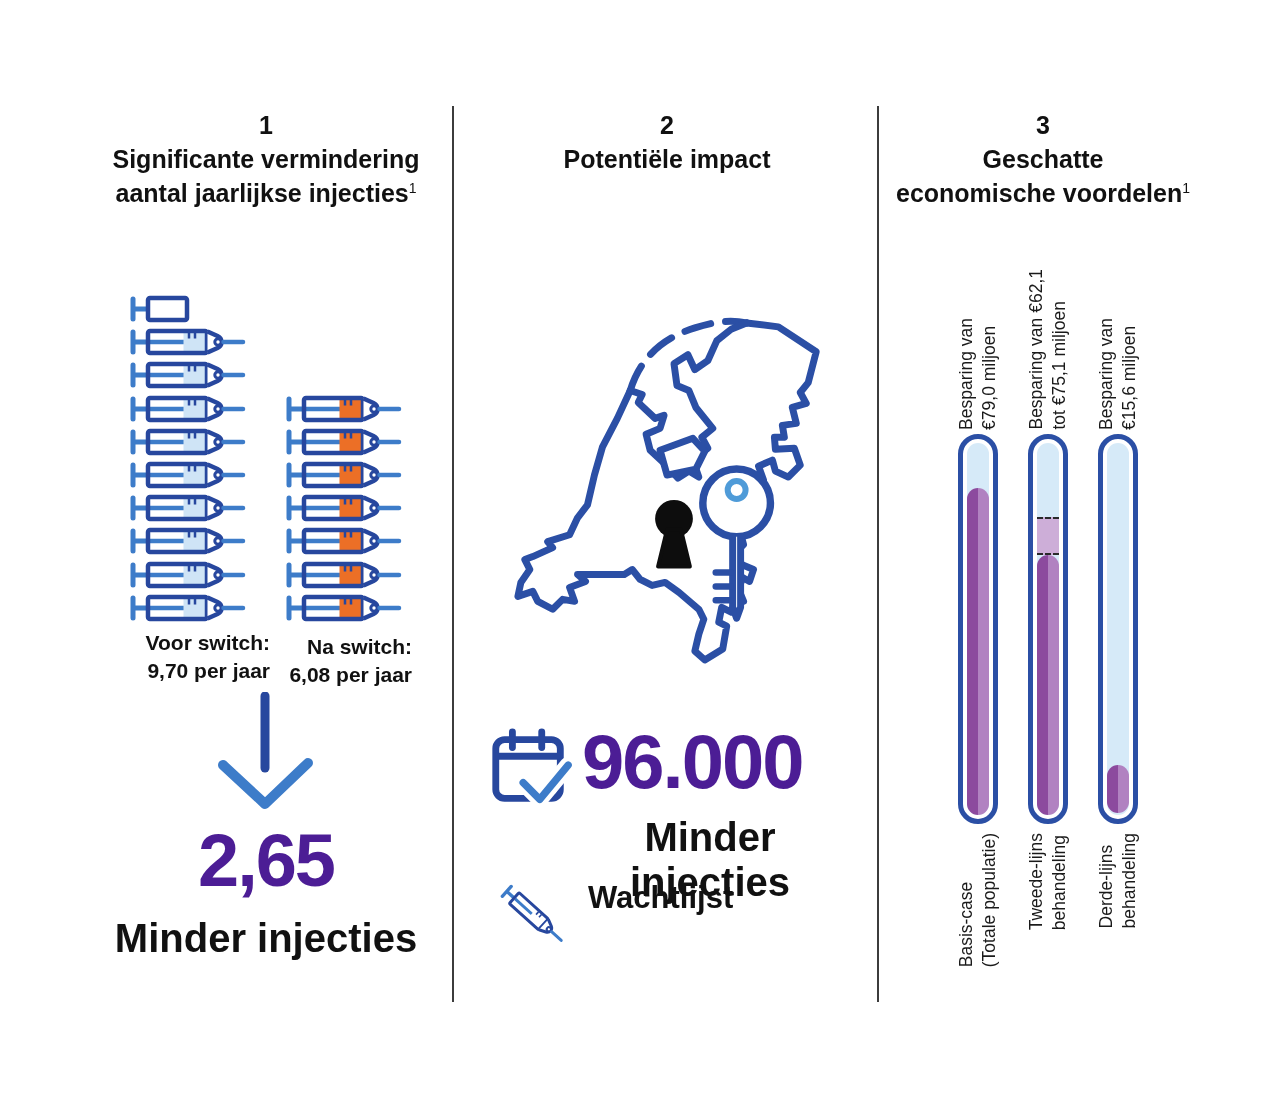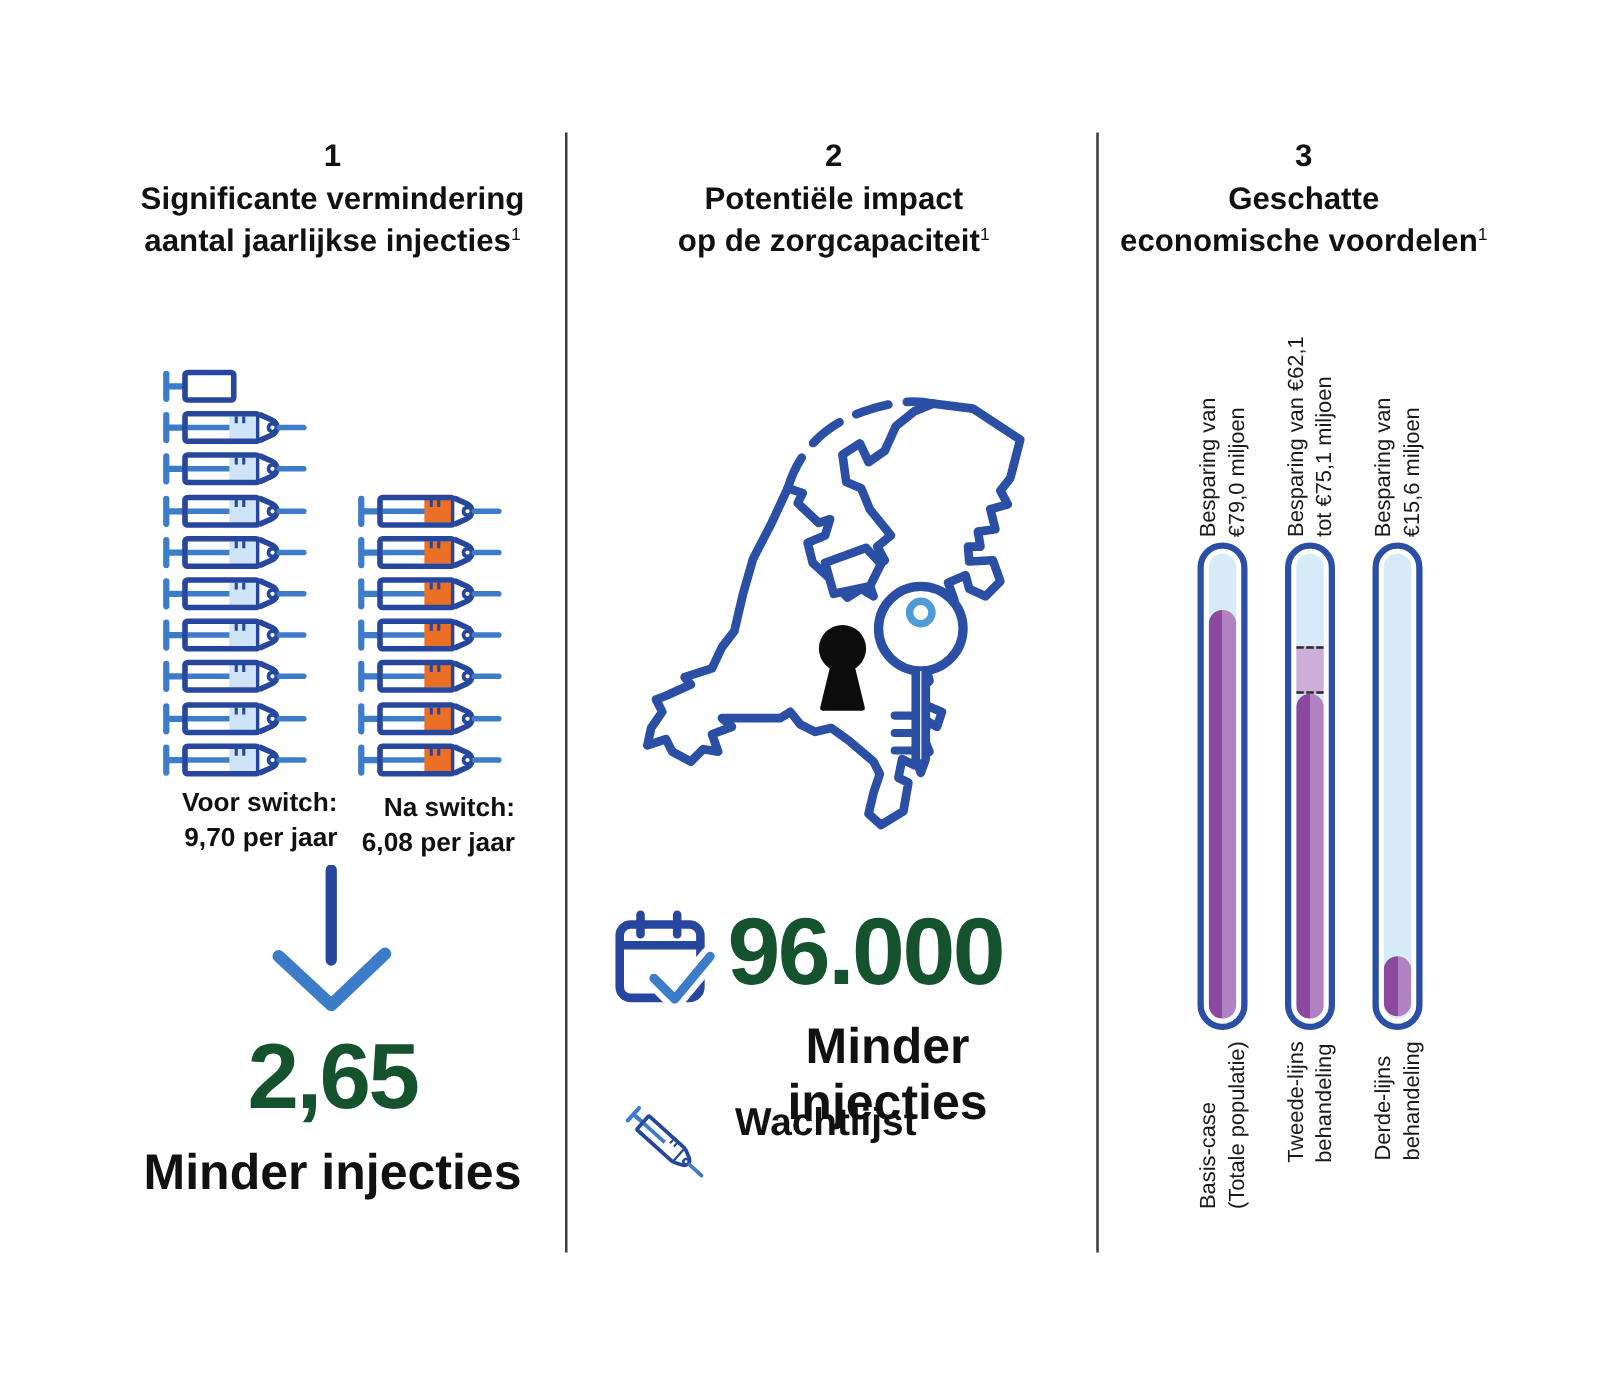--- a/index.html
+++ b/index.html
@@ -6,21 +6,21 @@
   *{box-sizing:border-box;}
   .canvas{
     position:relative;width:1280px;height:1113px;margin:0 auto;background:#ffffff;
     font-family:"Liberation Sans",sans-serif;color:#1a1a1a;overflow:hidden;
   }
   .divider{position:absolute;top:106px;height:896px;width:2px;background:#3c3c3c;}
   .panel-header{position:absolute;top:108px;width:400px;text-align:center;
     font-weight:bold;font-size:25px;line-height:34px;color:#111;}
   .panel-header sup{font-size:14px;font-weight:400;vertical-align:super;line-height:0;}
   .switch-caption{position:absolute;text-align:right;font-weight:bold;font-size:21px;line-height:28px;color:#111;}
-  .big-number{position:absolute;font-weight:bold;color:#14532d;letter-spacing:-2px;}
+  .big-number{position:absolute;font-weight:bold;color:#4c1d95;letter-spacing:-2px;}
   .stat-label{position:absolute;font-weight:600;font-size:40px;color:#111;}
   .benefit-label{position:absolute;font-weight:700;font-size:31px;line-height:44px;color:#111;}
   .syr-row{position:absolute;}
   
   .tube{position:absolute;top:434px;width:40px;height:390px;border:5px solid #2b4fa5;border-radius:24px;background:#fff;padding:4px;}
   .tube-inner{position:relative;width:100%;height:100%;background:#d6eaf8;border-radius:12px;overflow:hidden;}
   .tube-fill{position:absolute;left:0;width:100%;bottom:0;background:linear-gradient(90deg,#8c4a9e 50%,#b182c1 50%);border-radius:12px 12px 0 0;}
   .tube-fill.pill{border-radius:12px;bottom:2px;}
   .range-band{position:absolute;left:0;width:100%;background:#cdaed8;border-top:2px dashed #2a2a2a;border-bottom:2px dashed #2a2a2a;}
   .vlabel{position:absolute;writing-mode:vertical-rl;transform:rotate(180deg);
@@ -270,21 +270,20 @@
     <line x1="50" y1="4" x2="50" y2="76" stroke="#27479e" stroke-width="9" stroke-linecap="round"></line>
     <path d="M 8 73 L 50 112 L 93 71" fill="none" stroke="#3d7cc9" stroke-width="10" stroke-linecap="round" stroke-linejoin="round"></path>
   </svg>
 
   <div class="big-number" style="left:66px;top:818px;width:400px;text-align:center;font-size:74px;">2,65</div>
   <div class="stat-label" style="left:66px;top:916px;width:400px;text-align:center;">Minder injecties</div>
 
   <div class="panel-header" style="left:467px">
     <div>2</div>
     <div>Potentiële impact</div>
-    <div><span>op de zorgcapaciteit</span><sup>1</sup></div>
   </div>
 
   <svg style="position:absolute;left:498px;top:289px;" width="348" height="392" viewBox="0 0 350 390">
 
     <path d="M 133 100 C 145 60 175 44 198 37 C 220 30 235 29 250 32" fill="none" stroke="#2b4fa5" stroke-width="7" stroke-linecap="round" stroke-dasharray="27 15"></path>
 
     <path d="M 250 32 L 282 36 L 320 61 L 312 92 L 304 102 L 310 113 L 296 117 L 300 133 L 286 135
              L 288 147 L 278 147 L 279 159 L 298 158 L 304 175 L 292 187 L 279 181 L 276 170
              L 262 176 L 267 190 L 256 194 L 259 209 L 247 213 L 250 230 L 243 240 L 247 255
              L 240 262 L 245 275 L 257 280 L 253 292 L 246 288 L 242 300 L 247 312 L 238 310

